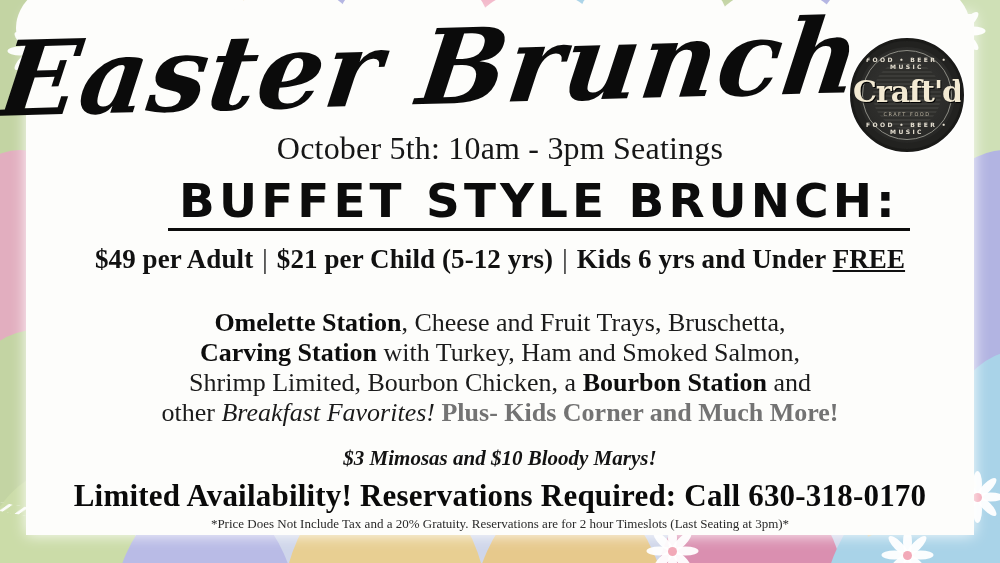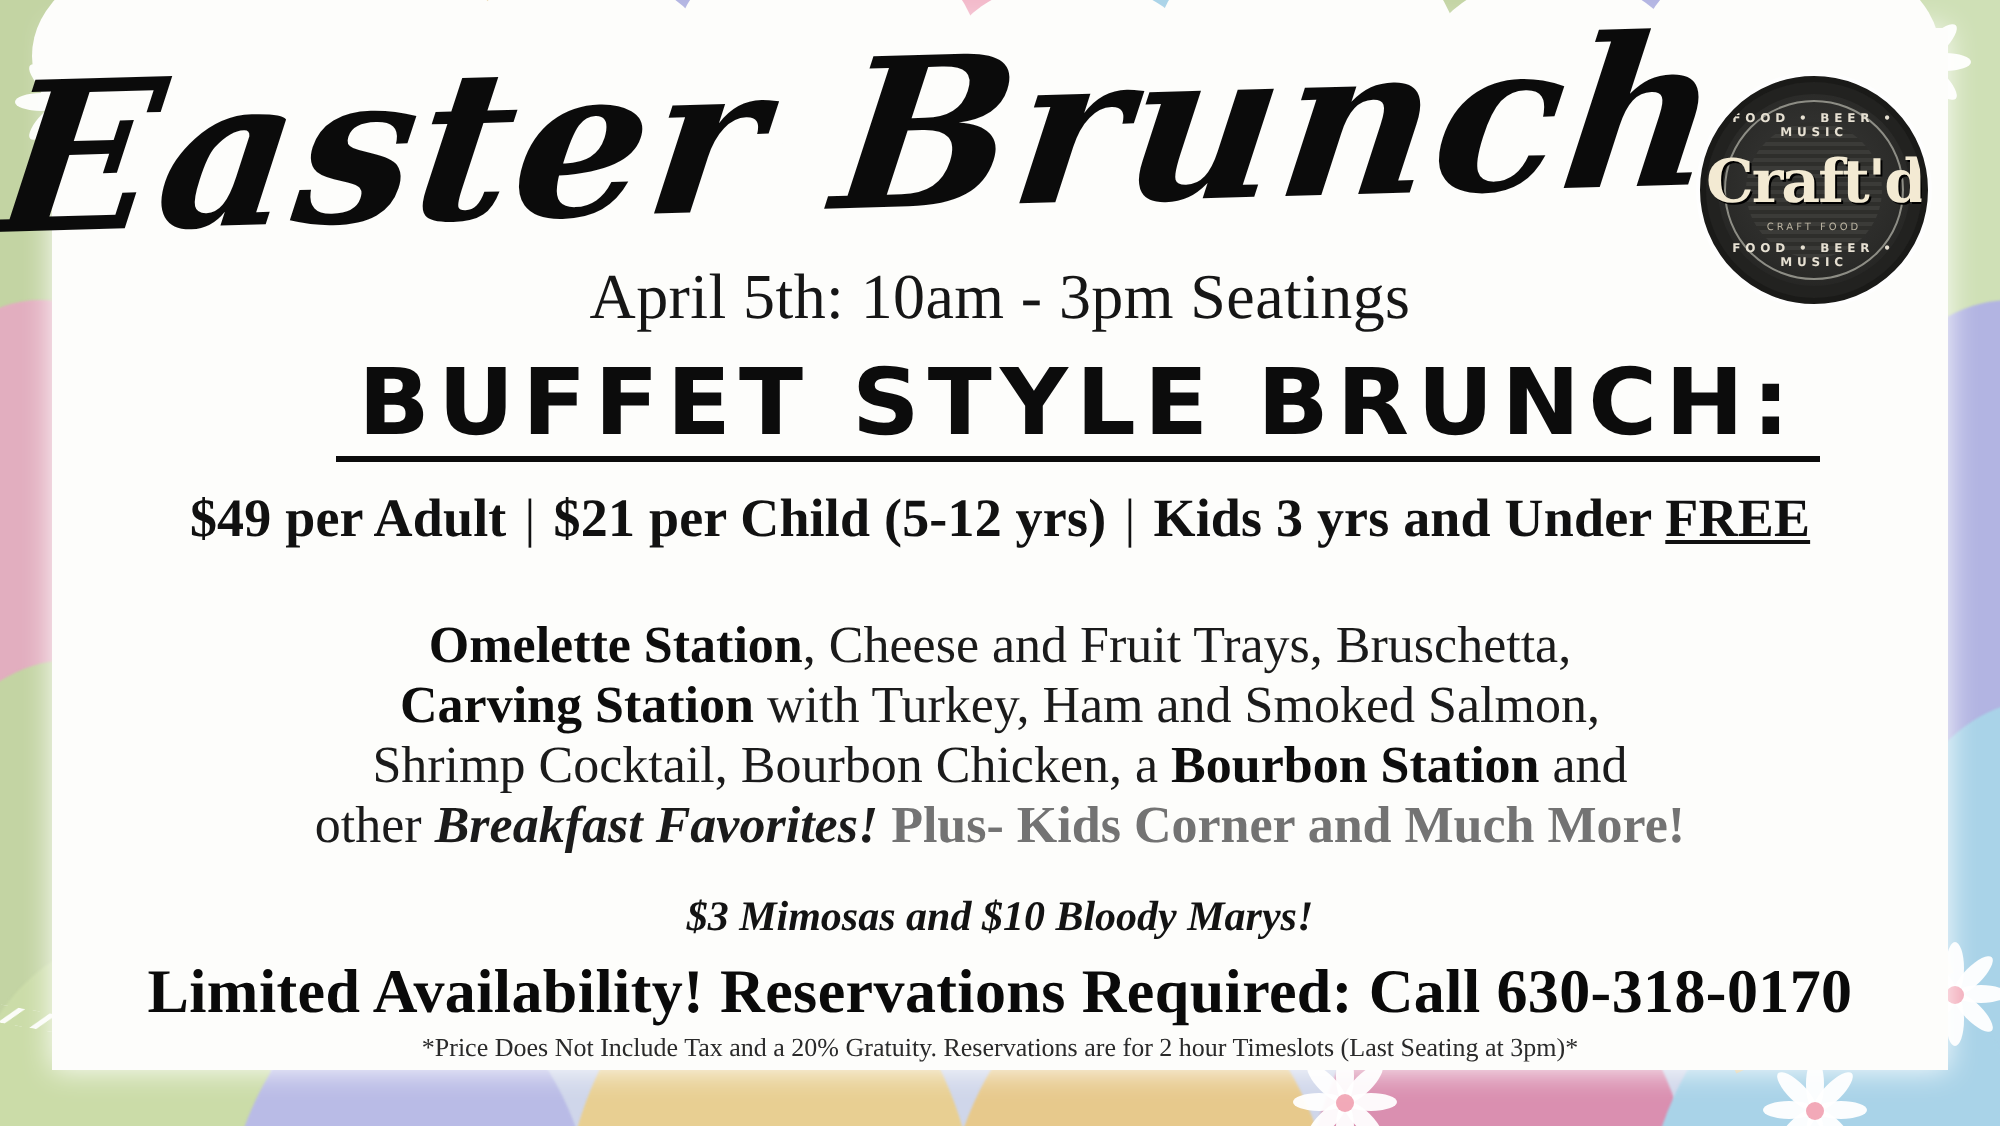--- a/index.html
+++ b/index.html
@@ -223,21 +223,21 @@
   }
 
   .menu {
     top: 308px;
     font-family: "Liberation Serif", serif;
     font-size: 26px;
     line-height: 30px;
     color: #1b1b1b;
   }
   .menu b { font-weight: 700; color: #0d0d0d; }
-  .menu i { font-style: italic; font-weight: 700; }
+  .menu i { font-style: italic; font-weight: 400; }
   .menu .bold-tail { font-weight: 700; color: #737373; }
 
   .drinks {
     top: 446px;
     font-family: "Liberation Serif", serif;
     font-style: italic;
     font-weight: 700;
     font-size: 21px;
     color: #131313;
   }
@@ -371,41 +371,41 @@
 
     <div class="logo">
       <div class="ring"></div>
       <div class="plate"></div>
       <div class="arc top">FOOD  •  BEER  •  MUSIC</div>
       <div class="word">Craft'd</div>
       <div class="sub">CRAFT FOOD</div>
       <div class="arc bot">FOOD  •  BEER  •  MUSIC</div>
     </div>
 
-    <div class="row date">April 5th: 10am - 3pm Seatings</div>
+    <div class="row date">October 5th: 10am - 3pm Seatings</div>
 
     <div class="row buffet-wrap">
       <div class="buffet">BUFFET STYLE BRUNCH:</div>
       <div class="buffet-rule"></div>
     </div>
 
     <div class="row price">
-      <span>$49 per Adult</span><span class="sep">|</span><span>$21 per Child (5-12 yrs)</span><span class="sep">|</span><span>Kids 3 yrs and Under </span><u>FREE</u>
+      <span>$49 per Adult</span><span class="sep">|</span><span>$21 per Child (5-12 yrs)</span><span class="sep">|</span><span>Kids 6 yrs and Under </span><u>FREE</u>
     </div>
 
 
     <div class="row menu">
       <div>
         <b>Omelette Station</b><span>, Cheese and Fruit Trays, Bruschetta,</span>
       </div>
       <div>
         <b>Carving Station</b><span> with Turkey, Ham and Smoked Salmon,</span>
       </div>
       <div>
-        <span>Shrimp Cocktail, Bourbon Chicken, a </span><b>Bourbon Station</b><span> and</span>
+        <span>Shrimp Limited, Bourbon Chicken, a </span><b>Bourbon Station</b><span> and</span>
       </div>
       <div>
         <span>other </span><i>Breakfast Favorites!</i><span class="bold-tail"> Plus- Kids Corner and Much More!</span>
       </div>
     </div>
 
     <div class="row drinks">$3 Mimosas and $10 Bloody Marys!</div>
 
     <div class="row reserve">Limited Availability! Reservations Required: Call 630-318-0170</div>
 

